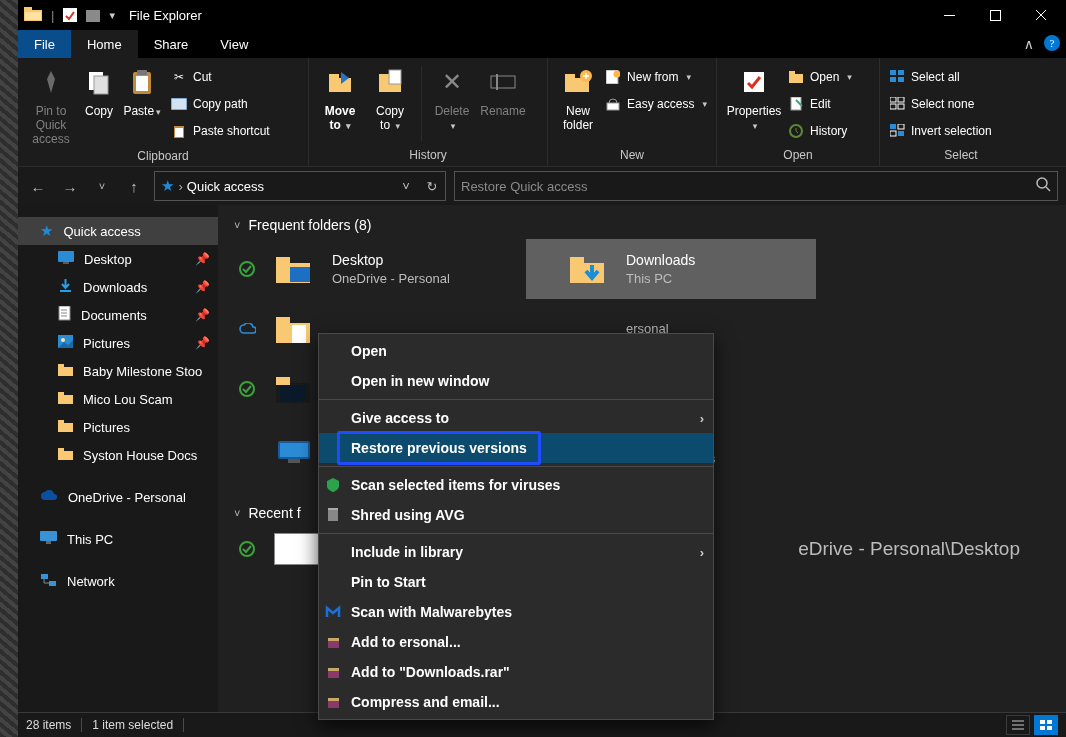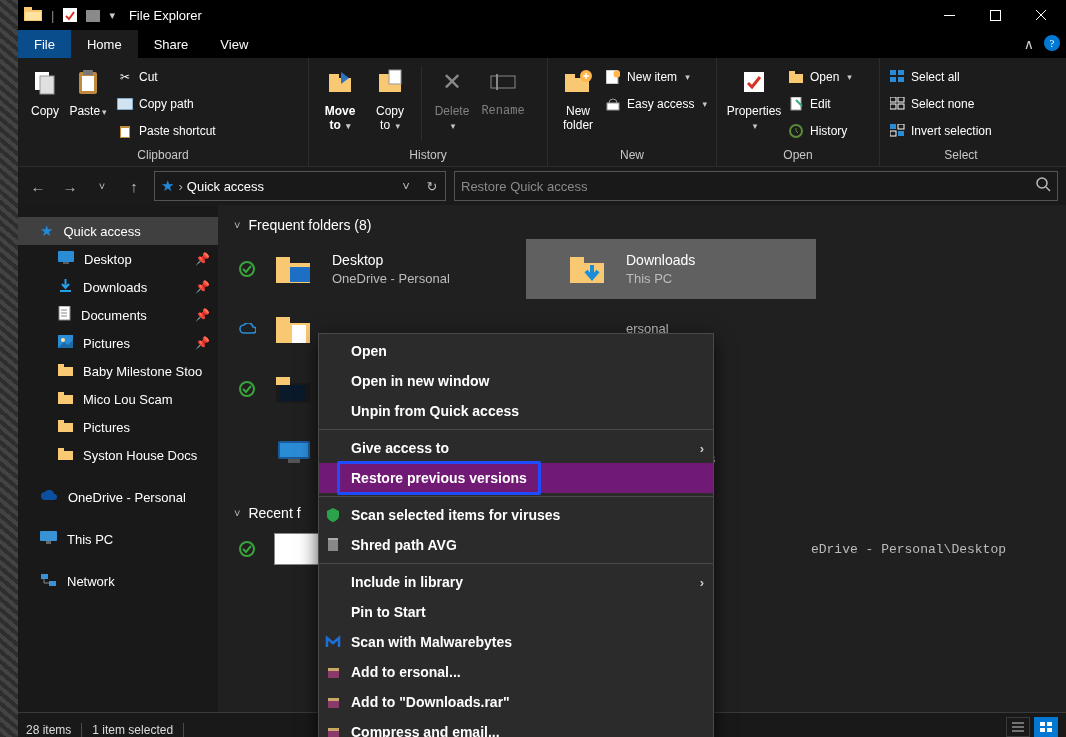--- a/index.html
+++ b/index.html
@@ -357,21 +357,21 @@
     flex: 1;
     padding-left: 4px;
   }
   .ctxitem .carrow {
     width: 22px;
     text-align: center;
     color: #cccccc;
     font-size: 13px;
   }
   .ctxitem.bold { font-weight: 600; }
-  .ctxitem.hover { background: #701a75; }
+  .ctxitem.hover { background: #0c4a6e; }
   .ctxitem.boxed::after{
     content:'';
     position:absolute;
     top:-2px; bottom:-2px;
     left: 18px;
     width: 198px;
     border: 3px solid #1f4cff;
     border-radius: 2px;
     pointer-events: none;
   }
@@ -382,21 +382,21 @@
   }
 
   
   .statusbar {
     position: absolute;
     left: 0; right: 0;
     bottom: 0;
     height: 24px;
     background: #191919;
     display: flex;
-    align-items: flex-end;
+    align-items: center;
     padding: 0 8px;
     font-size: 12px;
     color: #dddddd;
     border-top: 1px solid #3a3a3a;
   }
   .statusbar .sdiv {
     width: 1px; height: 14px;
     background: #4a4a4a;
     margin: 0 10px;
   }
@@ -485,20 +485,28 @@
             <text x="8" y="12" text-anchor="middle" font-size="11" fill="#fff" font-family="Segoe UI">?</text>
           </svg>
       </span>
     </div>
   </div>
 
   <div class="ribbon">
 
     <div class="group" style="width:278px;">
       <div class="grow">
+        <div class="bigbtn disabled">
+          <div class="iconbox">
+              <svg width="28" height="28">
+                <path d="M14 3 L18 11 L14 25 L10 11 Z" fill="#6a6a6a"></path>
+              </svg>
+            </div>
+          <div><span>Pin to Quick</span><br><span>access</span></div>
+        </div>
         <div class="bigbtn" style="width:42px;">
           <div class="iconbox">
               <svg width="28" height="28">
                 <rect x="4" y="4" width="14" height="18" fill="#fff"></rect>
                 <rect x="9" y="8" width="14" height="18" fill="#e0e0e0" stroke="#999"></rect>
               </svg>
             </div>
           <div>Copy</div>
         </div>
         <div class="bigbtn" style="width:44px;">
@@ -558,21 +566,21 @@
                 <rect x="14" y="2" width="12" height="14" fill="#fff" stroke="#999"></rect>
               </svg>
             </div>
           <div><span>Copy</span><br><span>to</span> <span class="caret-dn">▾</span></div>
         </div>
         <div class="sep-in-group"></div>
         <div class="bigbtn disabled" style="width:48px;">
           <div class="iconbox" style="font-size:24px;color:#888;">✕</div>
           <div><span>Delete</span><br><span class="caret-dn">▾</span></div>
         </div>
-        <div class="bigbtn disabled" style="width:54px;font-family:Liberation Mono, monospace;">
+        <div class="bigbtn disabled" style="width:54px;">
           <div class="iconbox">
               <svg width="26" height="20">
                 <rect x="1" y="4" width="24" height="12" fill="none" stroke="#888"></rect>
                 <line x1="7" y1="2" x2="7" y2="18" stroke="#888" stroke-width="2"></line>
               </svg>
             </div>
           <div>Rename</div>
         </div>
       </div>
       <div class="grplabel">History</div>
@@ -592,21 +600,21 @@
           <div><span>New</span><br><span>folder</span></div>
         </div>
         <div class="minilines">
           <div class="miniline">
             <span class="mi">
                 <svg width="14" height="14">
                   <rect width="12" height="14" fill="#fff" stroke="#999"></rect>
                   <circle cx="11" cy="4" r="3.5" fill="#ffb64b"></circle>
                 </svg>
               </span>
-            <span>New item</span>
+            <span>New from</span>
               <span class="caret-dn">▾</span>
           </div>
           <div class="miniline">
             <span class="mi">
                 <svg width="14" height="14">
                   <rect x="1" y="6" width="12" height="7" fill="#fff" stroke="#999"></rect>
                   <path d="M3 6 a4 4 0 0 1 8 0" fill="none" stroke="#999"></path>
                 </svg>
               </span>
             <span>Easy access</span>
@@ -944,21 +952,21 @@
       </div>
       <div class="recent-row">
         <div class="statusdot">
           <svg width="16" height="16">
               <circle cx="8" cy="8" r="7" fill="none" stroke="#3aa43a" stroke-width="2"></circle>
               <polyline points="4,8 7,11 12,5" fill="none" stroke="#3aa43a" stroke-width="2"></polyline>
             </svg>
         </div>
         <div class="recent-thumb"></div>
         <div style="flex:1"></div>
-        <div style="color:#bcbcbc;font-size:13px;padding-right:60px;font-family:Liberation Mono, monospace;">eDrive - Personal\Desktop</div>
+        <div style="color:#bcbcbc;font-size:19px;padding-right:46px;">eDrive - Personal\Desktop</div>
       </div>
     </div>
   </div>
 
   <div class="statusbar">
     <span>28 items</span>
     <div class="sdiv"></div>
     <span>1 item selected</span>
     <div class="sdiv"></div>
     <div class="viewbtns">
@@ -982,24 +990,20 @@
 
   <div class="ctxmenu">
     <div class="ctxitem bold">
       <span class="cico"></span>
         <span class="clab">Open</span>
     </div>
     <div class="ctxitem">
       <span class="cico"></span>
         <span class="clab">Open in new window</span>
     </div>
-    <div class="ctxitem">
-      <span class="cico"></span>
-        <span class="clab">Unpin from Quick access</span>
-    </div>
     <div class="ctxsep"></div>
     <div class="ctxitem">
       <span class="cico"></span>
         <span class="clab">Give access to</span>
         <span class="carrow">›</span>
     </div>
     <div class="ctxitem hover boxed">
       <span class="cico"></span>
         <span class="clab">Restore previous versions</span>
     </div>
@@ -1012,21 +1016,21 @@
         </span>
       <span class="clab">Scan selected items for viruses</span>
     </div>
     <div class="ctxitem">
       <span class="cico">
           <svg width="14" height="16">
             <rect x="2" y="3" width="10" height="11" fill="#888"></rect>
             <rect x="2" y="1" width="10" height="2" fill="#aaa"></rect>
           </svg>
         </span>
-      <span class="clab">Shred path AVG</span>
+      <span class="clab">Shred using AVG</span>
     </div>
     <div class="ctxsep"></div>
     <div class="ctxitem">
       <span class="cico"></span>
         <span class="clab">Include in library</span>
         <span class="carrow">›</span>
     </div>
     <div class="ctxitem">
       <span class="cico"></span>
         <span class="clab">Pin to Start</span>

